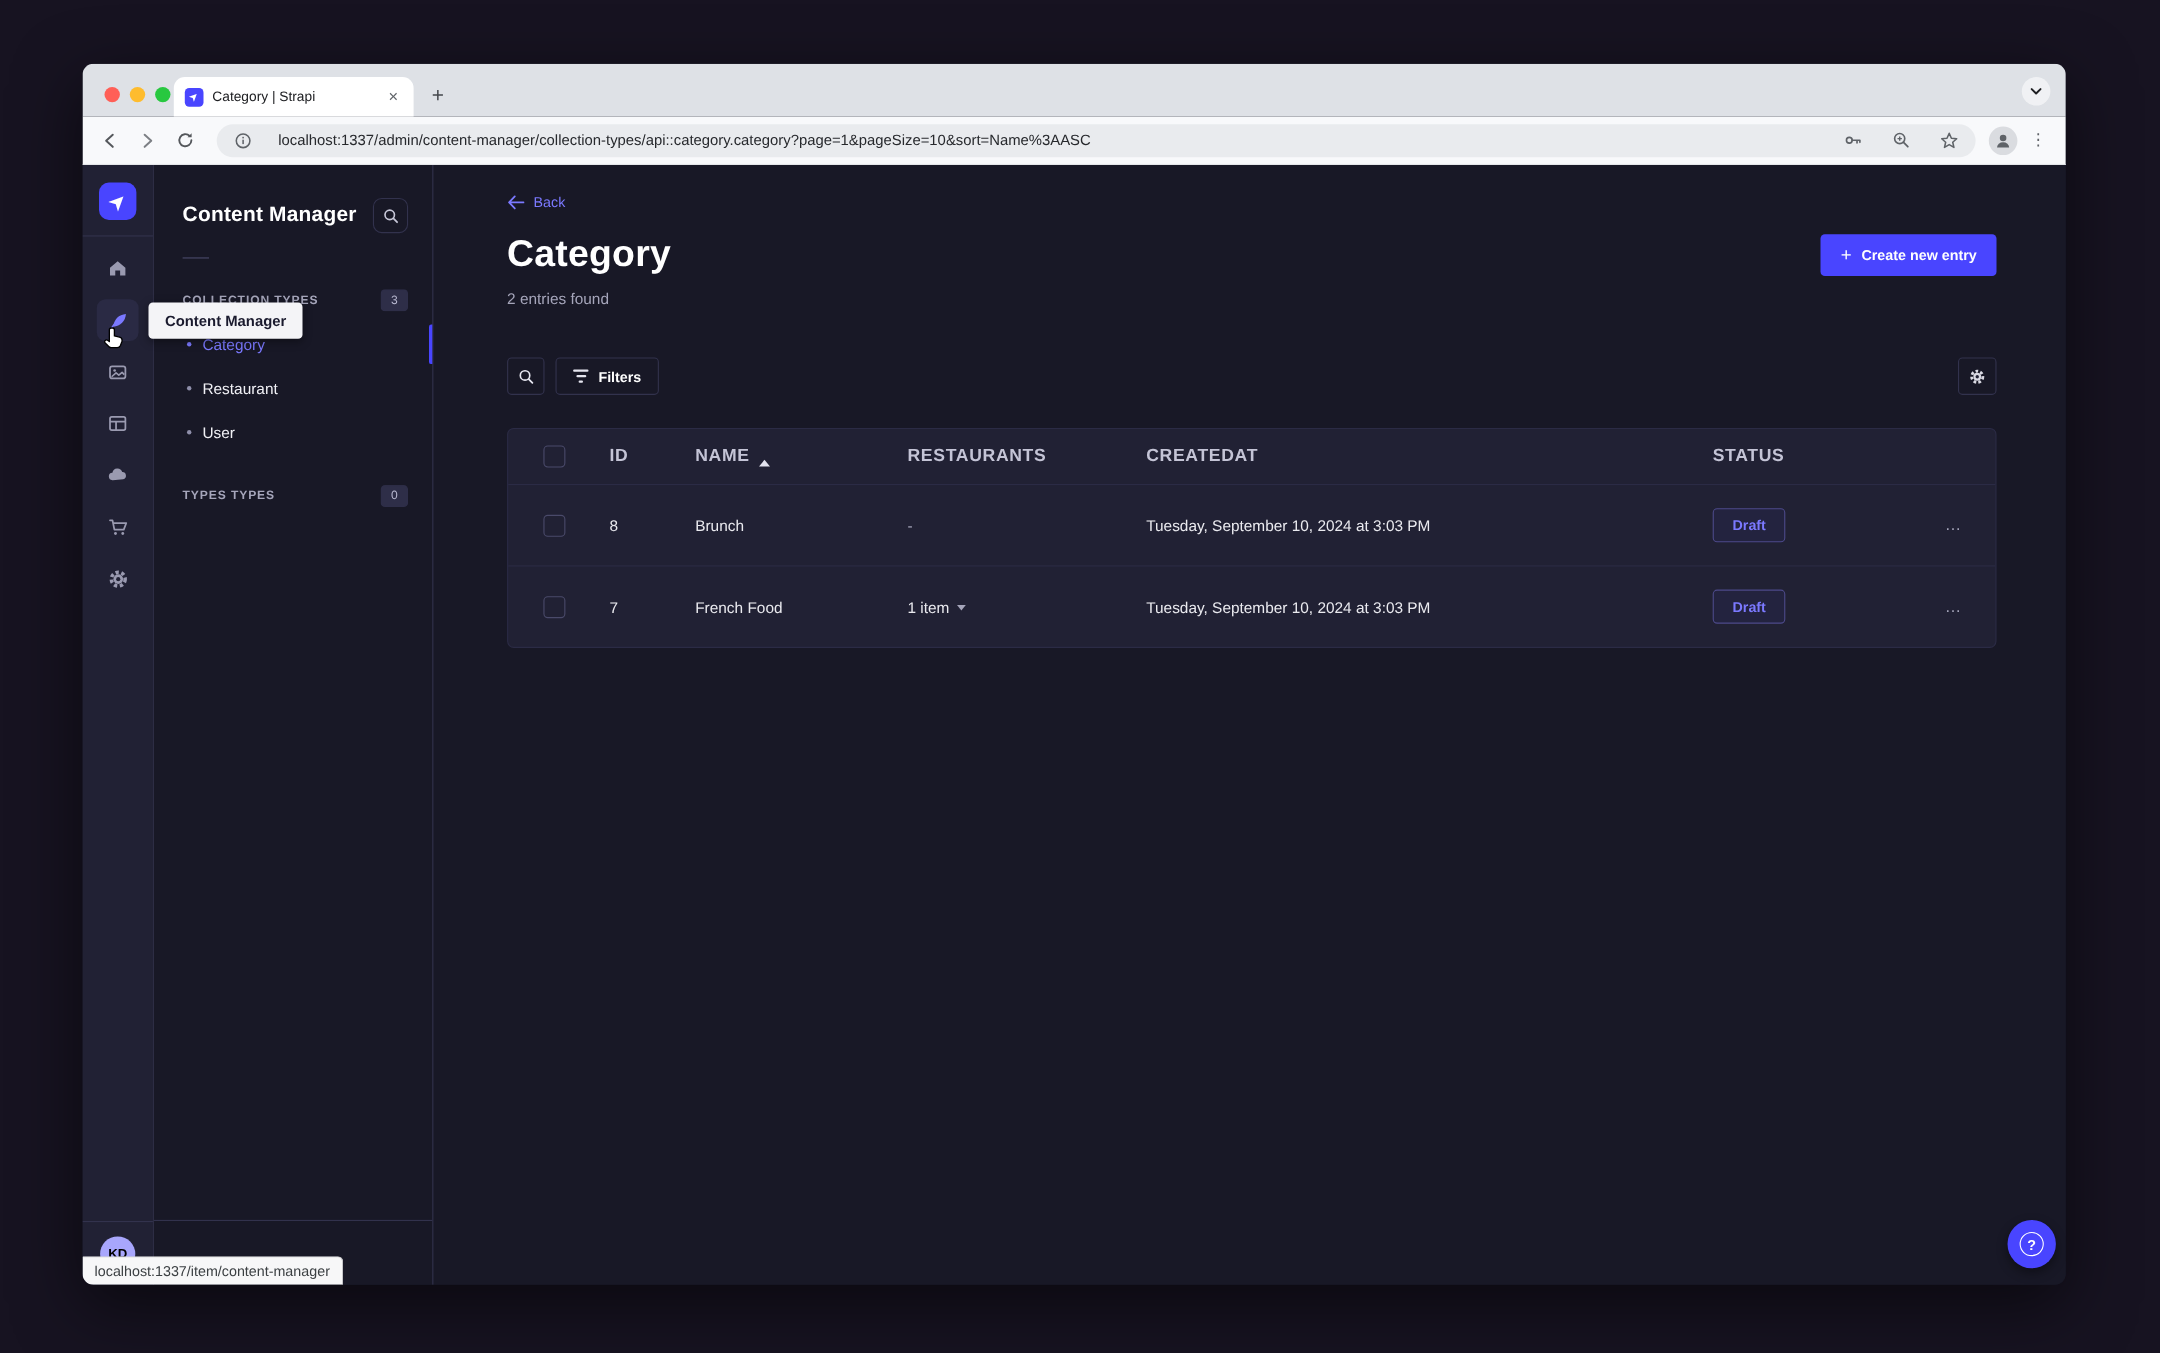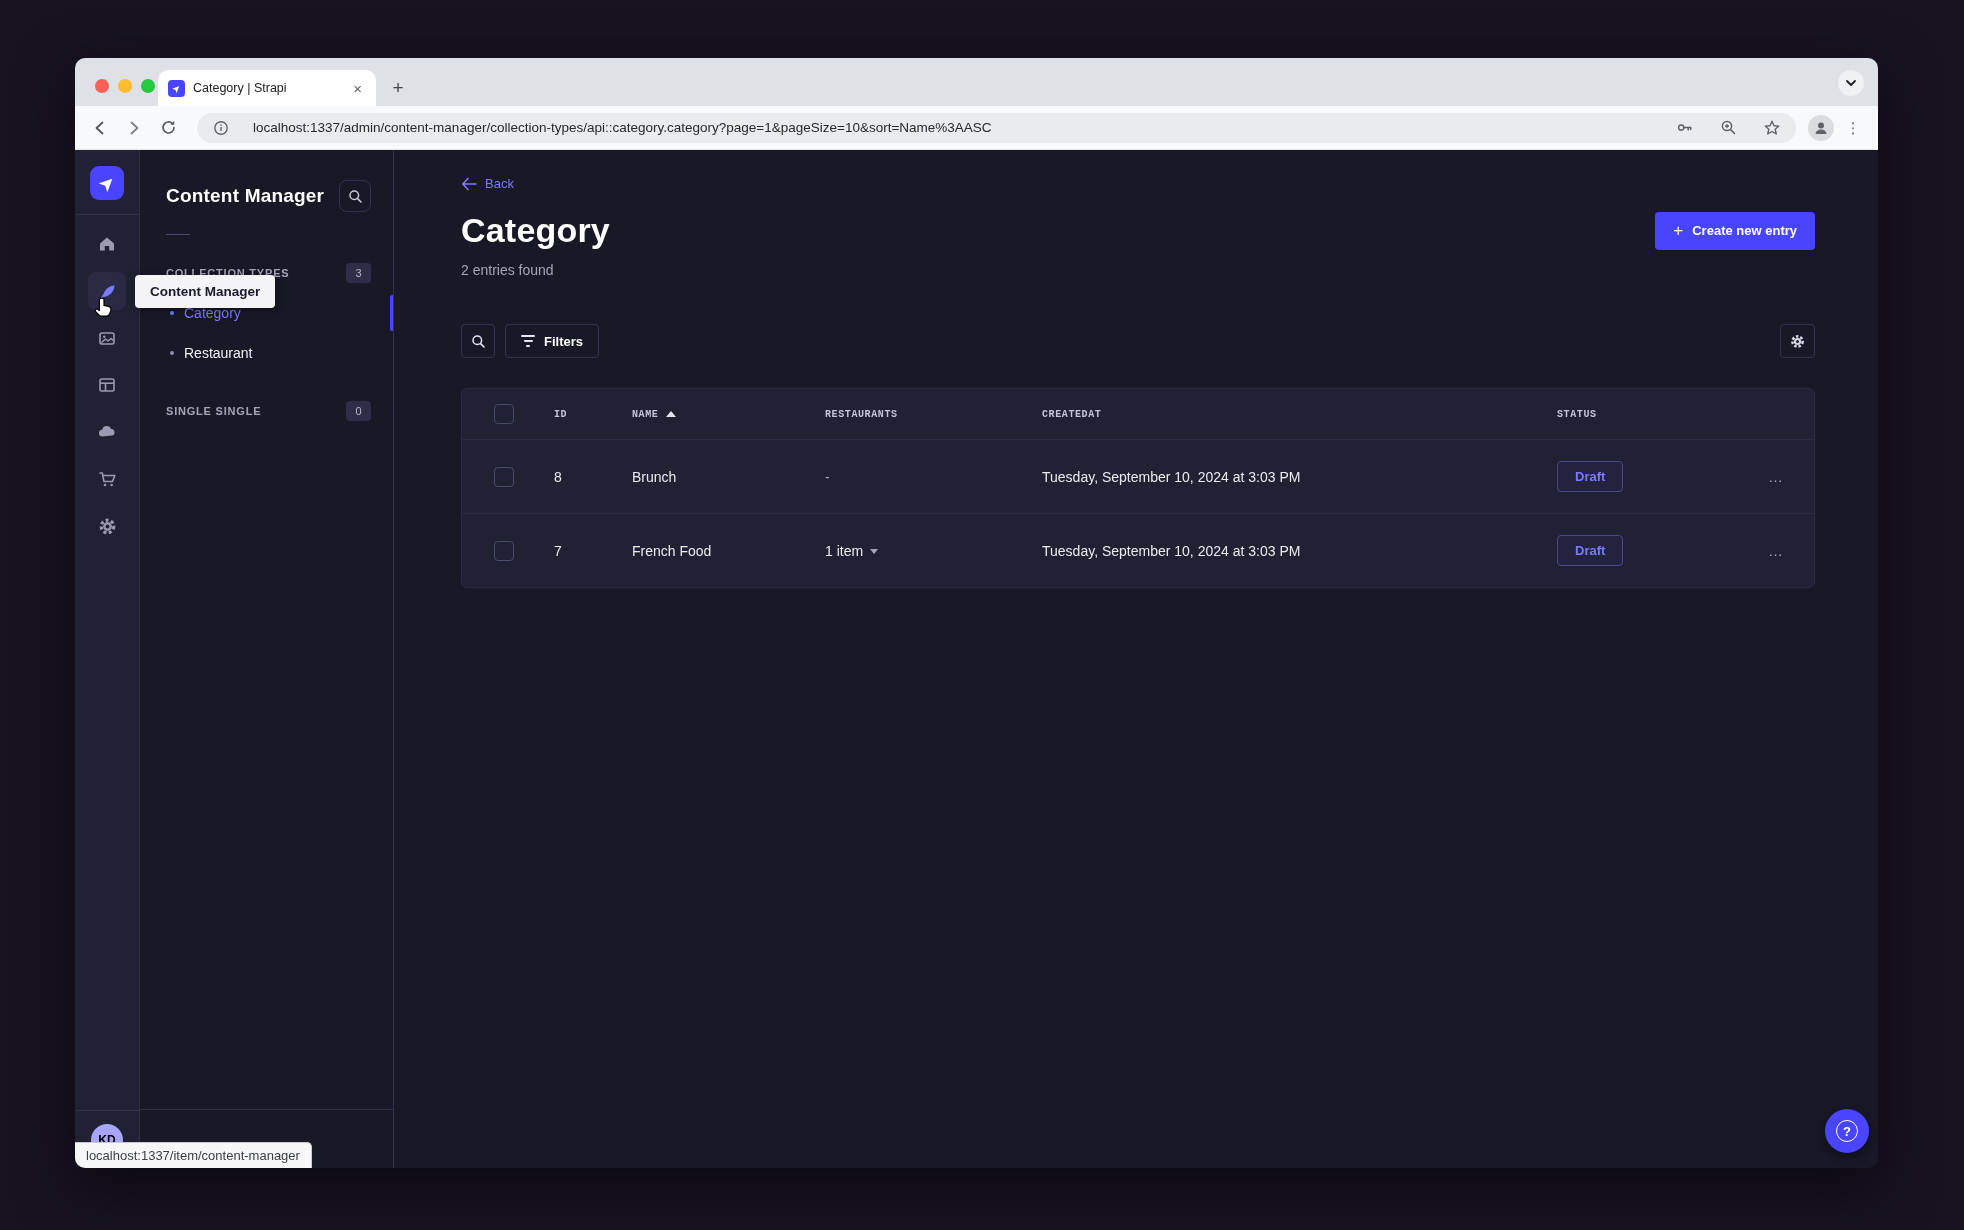--- a/index.html
+++ b/index.html
@@ -87,21 +87,21 @@
   .tool-btn { height:34px; min-width:34px; border:1px solid #32324d; border-radius:4px; background:transparent;
     display:inline-flex; align-items:center; justify-content:center; gap:9px; color:#ffffff; font-size:13px; font-weight:bold; padding:0 8px; font-family:inherit; }
   .tool-btn.labelled { padding:0 15px; }
   .spacer { flex:1; }
   .funnel { display:flex; flex-direction:column; gap:3px; align-items:center; }
   .funnel i { display:block; height:1.8px; background:#e6e6f0; border-radius:1px; }
   .funnel i:nth-child(1){ width:14px; } .funnel i:nth-child(2){ width:9px; } .funnel i:nth-child(3){ width:4px; }
   .card { margin-top:30px; background:#212134; border-radius:6px; border:1px solid #2b2b45; }
   .grid-row { display:grid; grid-template-columns:60px 78px 193px 217px 515px 200px 1fr; align-items:center; padding:0 24px 0 32px; }
   .thead { height:50px; }
-  .th { font-size:10px; font-weight:bold; letter-spacing:.6px; color:#c4c4d6; display:flex; align-items:center; gap:8px;font-family:Liberation Mono, monospace; }
+  .th { font-size:16px; font-weight:bold; letter-spacing:.6px; color:#c4c4d6; display:flex; align-items:flex-end; gap:8px; }
   .sort-asc { width:0; height:0; border-left:5px solid transparent; border-right:5px solid transparent; border-bottom:6px solid #e2e2ee; display:inline-block; }
   .trow { height:74px; border-top:1px solid #2b2b45; }
   .cell { font-size:14px; color:#eaeaef; display:flex; align-items:center; gap:7px; }
   .cell.muted { color:#a5a5ba; }
   .caret-down { width:0; height:0; border-left:4.5px solid transparent; border-right:4.5px solid transparent; border-top:5.5px solid #a5a5ba; display:inline-block; margin-top:2px; }
   .checkbox { width:20px; height:20px; border:1px solid #4a4a6a; border-radius:4px; background:transparent; }
   .status-badge { display:inline-flex; align-items:center; justify-content:center; padding:7px 17px; border-radius:4px;
     border:1px solid #4d4a8a; background:rgba(73,69,255,.06); color:#7b79ff; font-size:13px; font-weight:bold; }
   .row-actions { justify-self:end; color:#a5a5ba; font-size:15px; letter-spacing:1px; padding:4px 6px; }
   .fab { position:absolute; right:9px; bottom:15px; width:44px; height:44px; border-radius:50%; background:#4945ff;
@@ -278,26 +278,30 @@
         </div>
         <div class="items">
           <div class="item active">
             <span class="bullet"></span>
             <span>Category</span>
           </div>
           <div class="item">
             <span class="bullet"></span>
             <span>Restaurant</span>
           </div>
+          <div class="item">
+            <span class="bullet"></span>
+            <span>User</span>
+          </div>
         </div>
       </div>
 
       <div class="section">
         <div class="section-head">
-          <span class="section-label">SINGLE SINGLE</span>
+          <span class="section-label">TYPES TYPES</span>
           <span class="section-badge">0</span>
         </div>
       </div>
 
       <div class="subnav-bottom-line"></div>
     </div>
 
     <div class="main">
       <div class="back-row">
         <svg width="16" height="14" viewBox="0 0 16 14">

